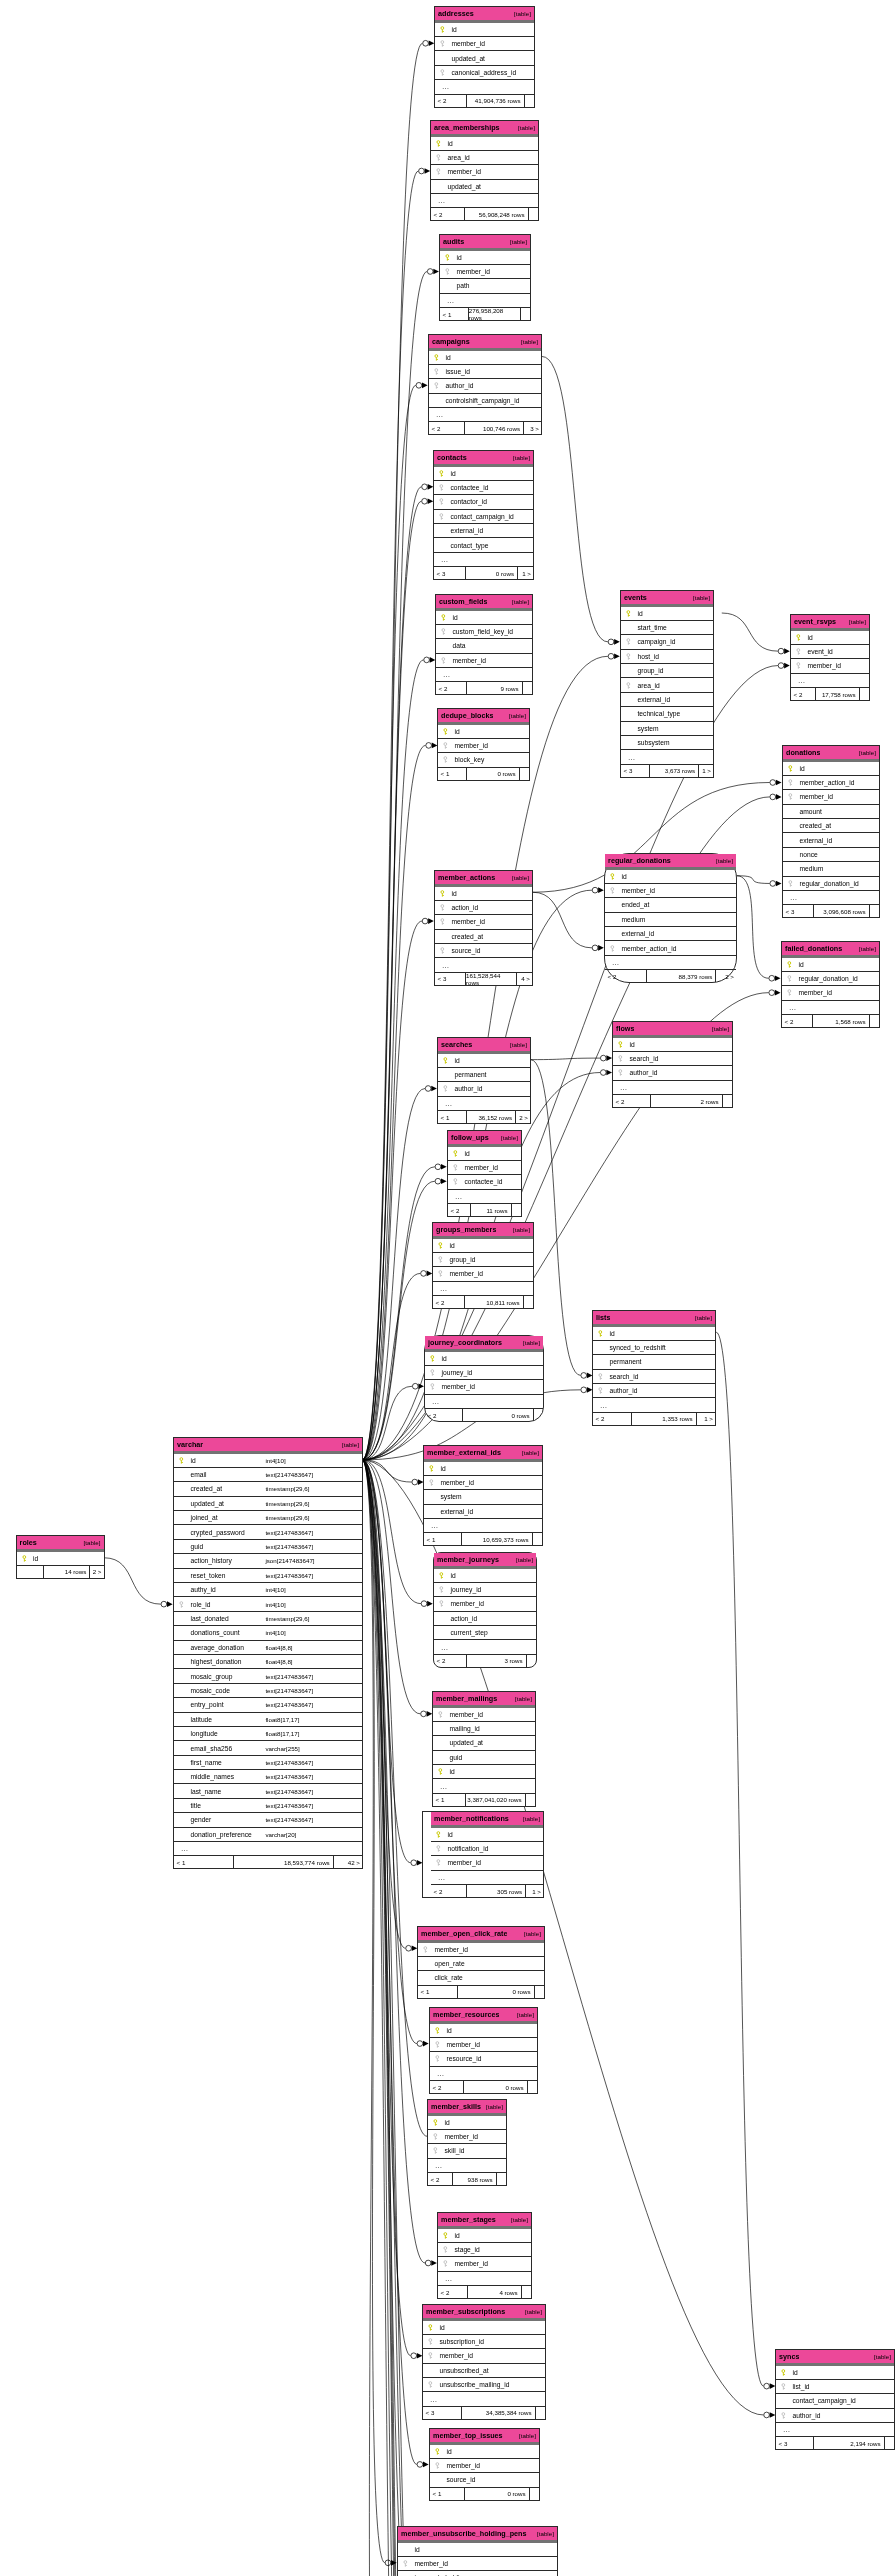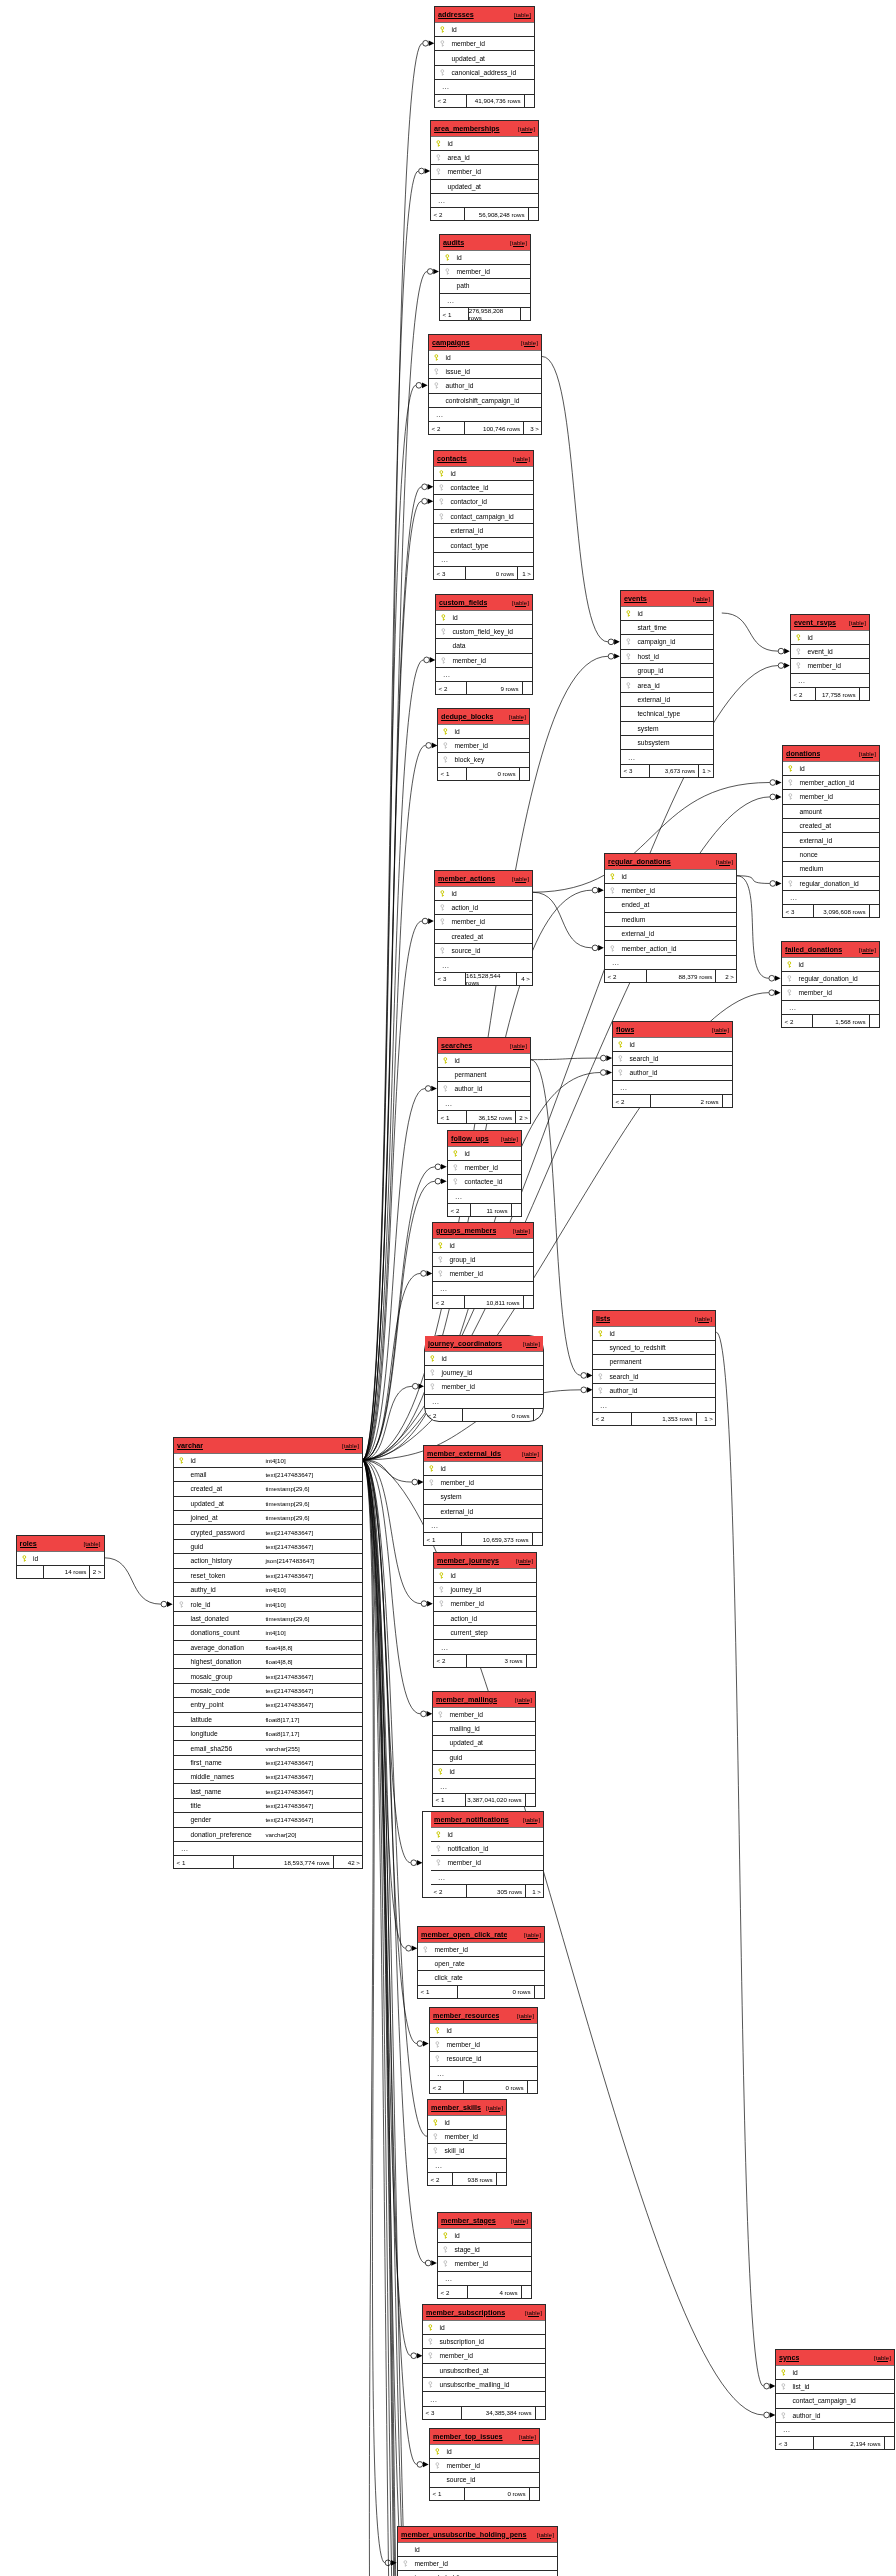--- a/index.html
+++ b/index.html
@@ -1,21 +1,21 @@
 <!DOCTYPE html>
 <html style="font-size:8.2px"><head>
 <meta charset="utf-8">
 <style>
   html,body{margin:0;padding:0;background:#ffffff;}
   #canvas{position:relative;width:897px;height:3505px;background:#ffffff;
           font-family:"Liberation Sans", sans-serif;color:#000;overflow:hidden;}
   #wires{position:absolute;left:0;top:0;z-index:0;}
   .tbl{position:absolute;z-index:1;background:#ffffff;border:1px solid #2a2a2a;box-sizing:border-box;}
-  .tbl-header{display:flex;align-items:center;height:15.5px;background:#ef4444;
-              border-bottom:1px solid #737373;padding:0 3.1px;box-sizing:border-box;text-decoration:underline;}
+  .tbl-header{display:flex;align-items:center;height:15.5px;background:#ec4899;
+              border-bottom:3px solid #737373;padding:0 3.1px;box-sizing:border-box;}
   .tbl-name{font-weight:bold;font-size:7.2px;cursor:pointer;white-space:nowrap;overflow:hidden;}
   .tbl-tag{margin-left:auto;font-size:6.2px;padding-left:4.1px;white-space:nowrap;}
   .col-row{display:flex;align-items:center;height:14.4px;border-bottom:0.5px solid #2a2a2a;
            padding:0 2.1px 0 4.1px;box-sizing:border-box;font-size:6.7px;white-space:nowrap;overflow:hidden;}
   .col-row .keybox{width:9.3px;flex:0 0 9.3px;display:flex;align-items:center;}
   .col-row .cname{margin-left:3.1px;}
   .col-row .ctype{margin-left:auto;font-size:6.2px;padding-left:5.2px;text-align:left;width:52%;flex:0 0 52%;}
   .col-row.ellipsis .cname{margin-left:-6.2px;letter-spacing:0.5px;}
   .tbl-footer{display:flex;height:12px;font-size:6.2px;box-sizing:border-box;}
   .tbl-footer .fcell{border-right:0.5px solid #2a2a2a;display:flex;align-items:center;box-sizing:border-box;}
@@ -821,21 +821,21 @@
         <div class="col-row ellipsis">
           <span class="keybox"></span>
           <span class="cname">...</span>
         </div>
         <div class="tbl-footer">
           <span class="fcell f-left">&lt; 3</span>
           <span class="fcell f-mid">3,096,608 rows</span>
           <span class="fcell f-right" style="flex: 0 0 9.3px;"></span>
         </div>
       </div>
-      <div class="tbl" style="left: 604px; top: 853px; width: 133px;">
+      <div class="tbl" style="left: 604px; top: 853px; width: 133px; border-radius: 25px;">
         <div class="tbl-header">
           <span class="tbl-name">regular_donations</span>
           <span class="tbl-tag">[table]</span>
         </div>
         <div class="col-row">
           <span class="keybox">
             <svg width="6.7" height="7.2" viewBox="0 0 13 14">
               <circle cx="6.5" cy="4" r="2.7" fill="none" stroke="#c9c900" stroke-width="1.8"></circle>
               <line x1="6.5" y1="6.7" x2="6.5" y2="13" stroke="#c9c900" stroke-width="1.8"></line>
               <line x1="6.5" y1="10.6" x2="9.6" y2="10.6" stroke="#c9c900" stroke-width="1.8"></line>
@@ -1297,21 +1297,21 @@
         <div class="col-row ellipsis">
           <span class="keybox"></span>
           <span class="cname">...</span>
         </div>
         <div class="tbl-footer">
           <span class="fcell f-left">&lt; 1</span>
           <span class="fcell f-mid">10,659,373 rows</span>
           <span class="fcell f-right" style="flex: 0 0 9.3px;"></span>
         </div>
       </div>
-      <div class="tbl" style="left: 433px; top: 1552px; width: 104px;">
+      <div class="tbl" style="left: 433px; top: 1552px; width: 104px; border-radius: 8px;">
         <div class="tbl-header">
           <span class="tbl-name">member_journeys</span>
           <span class="tbl-tag">[table]</span>
         </div>
         <div class="col-row">
           <span class="keybox">
             <svg width="6.7" height="7.2" viewBox="0 0 13 14">
               <circle cx="6.5" cy="4" r="2.7" fill="none" stroke="#c9c900" stroke-width="1.8"></circle>
               <line x1="6.5" y1="6.7" x2="6.5" y2="13" stroke="#c9c900" stroke-width="1.8"></line>
               <line x1="6.5" y1="10.6" x2="9.6" y2="10.6" stroke="#c9c900" stroke-width="1.8"></line>

